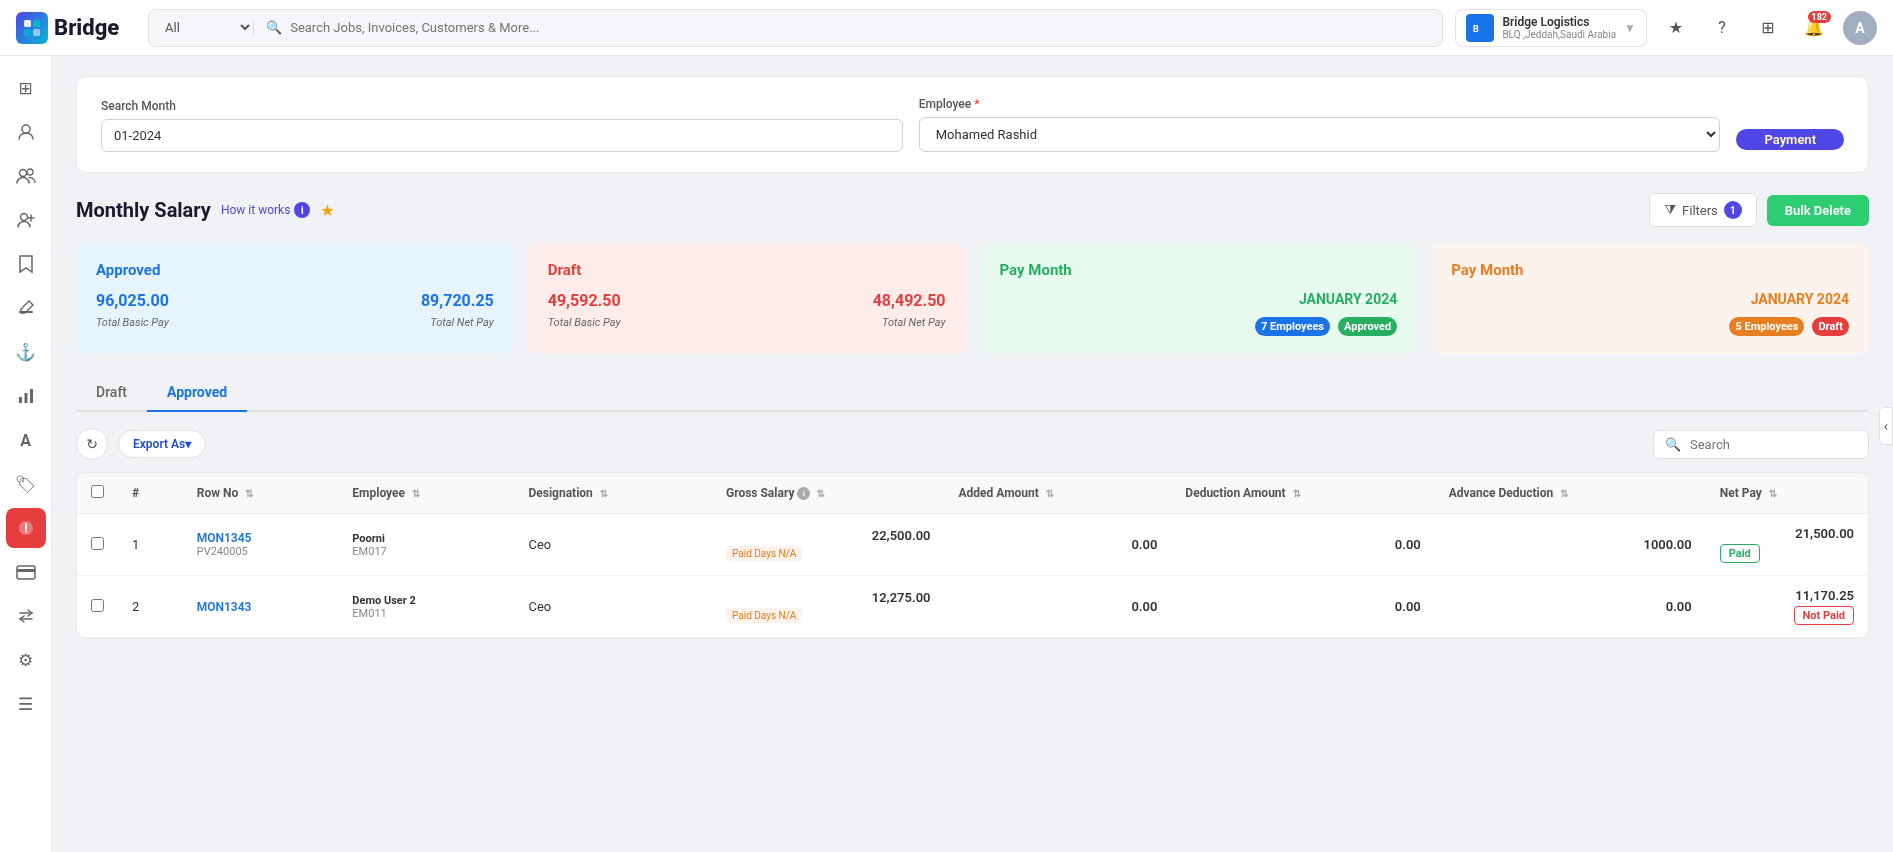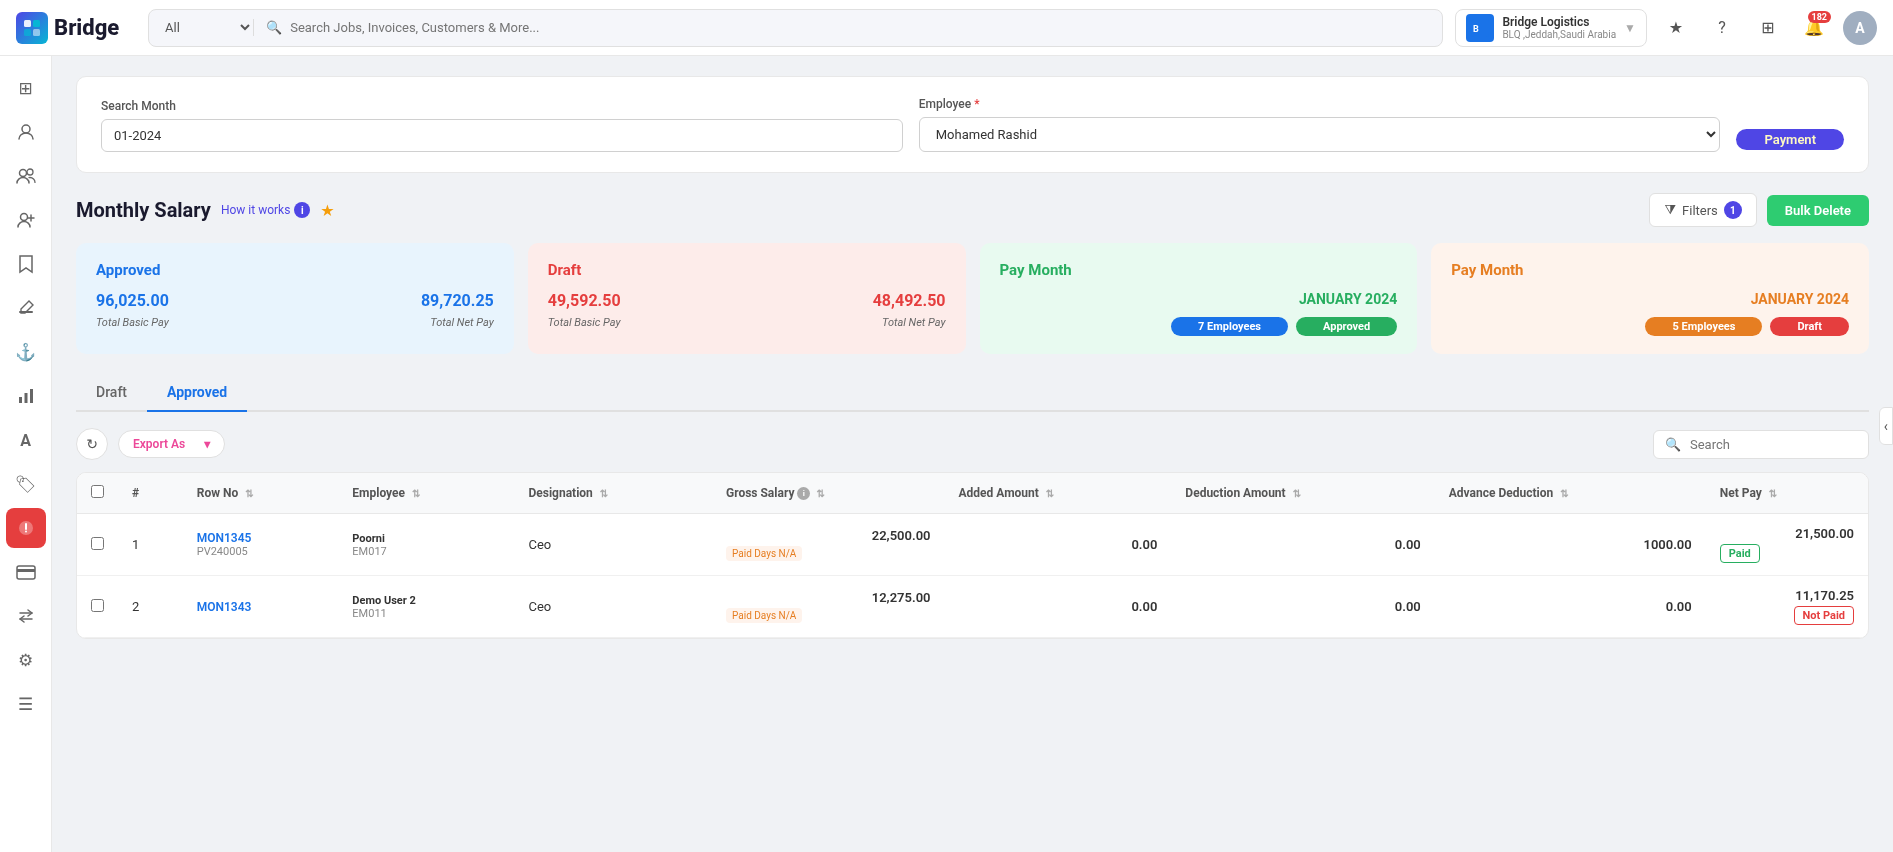--- a/index.html
+++ b/index.html
@@ -73,36 +73,36 @@
     .card-amounts { display: flex; justify-content: space-between; margin-bottom: 6px; }
     .card-amount { font-size: 16px; font-weight: 700; }
     .blue .card-amount { color: #1a73e8; }
     .red .card-amount { color: #e53e3e; }
     .card-sublabels { display: flex; justify-content: space-between; }
     .card-sublabel { font-size: 11px; color: #666; font-style: italic; }
     .card-month { font-size: 14px; font-weight: 700; text-align: right; margin-bottom: 10px; }
     .green .card-month { color: #27ae60; }
     .orange .card-month { color: #e67e22; }
     .card-tags { display: flex; gap: 8px; justify-content: flex-end; }
-    .tag { border-radius: 12px; padding: 3px 27px; font-size: 11px; font-weight: 700; color: white; }
+    .tag { border-radius: 12px; padding: 3px 6px; font-size: 11px; font-weight: 700; color: white; }
     .tag-blue { background: #1a73e8; }
     .tag-green { background: #27ae60; }
     .tag-orange { background: #e67e22; }
     .tag-red { background: #e53e3e; }
 
     
     .tabs-row { display: flex; border-bottom: 2px solid #e0e0e0; margin-bottom: 16px; }
     .tab { padding: 10px 20px; font-size: 14px; font-weight: 500; cursor: pointer; color: #666; border-bottom: 2px solid transparent; margin-bottom: -2px; }
     .tab.active { color: #1a73e8; border-bottom-color: #1a73e8; font-weight: 700; }
 
     
     .table-controls { display: flex; align-items: center; justify-content: space-between; margin-bottom: 12px; }
     .table-left { display: flex; align-items: center; gap: 10px; }
     .refresh-btn { width: 32px; height: 32px; border-radius: 50%; display: flex; align-items: center; justify-content: center; border: 1px solid #e0e0e0; background: #fff; cursor: pointer; color: #555; font-size: 14px; }
-    .export-btn { display: flex; align-items: center; gap: 19px; border: 1px solid #e0e0e0; border-radius: 20px; padding: 6px 14px; background: #fff; cursor: pointer; font-size: 12px; font-weight: 600; color: #ec4899; }
+    .export-btn { display: flex; align-items: center; gap: 0; border: 1px solid #e0e0e0; border-radius: 20px; padding: 6px 14px; background: #fff; cursor: pointer; font-size: 12px; font-weight: 600; color: #1d4ed8; }
     .search-input-wrapper { display: flex; align-items: center; gap: 8px; border: 1px solid #e0e0e0; border-radius: 6px; padding: 6px 12px; background: #fff; min-width: 200px; }
     .search-input-wrapper input { border: none; outline: none; font-size: 13px; color: #555; background: transparent; }
 
     
     .table-container { background: #fff; border-radius: 10px; border: 1px solid #e8e8e8; overflow: hidden; }
     table { width: 100%; border-collapse: collapse; }
     thead th { background: #f8f9fa; padding: 12px 14px; text-align: left; font-size: 12px; font-weight: 700; color: #555; border-bottom: 1px solid #e8e8e8; white-space: nowrap; }
     thead th .sort-icon { display: inline-block; margin-left: 4px; color: #aaa; font-size: 10px; }
     tbody tr { border-bottom: 1px solid #f0f0f0; }
     tbody td { padding: 12px 14px; font-size: 13px; vertical-align: middle; }

